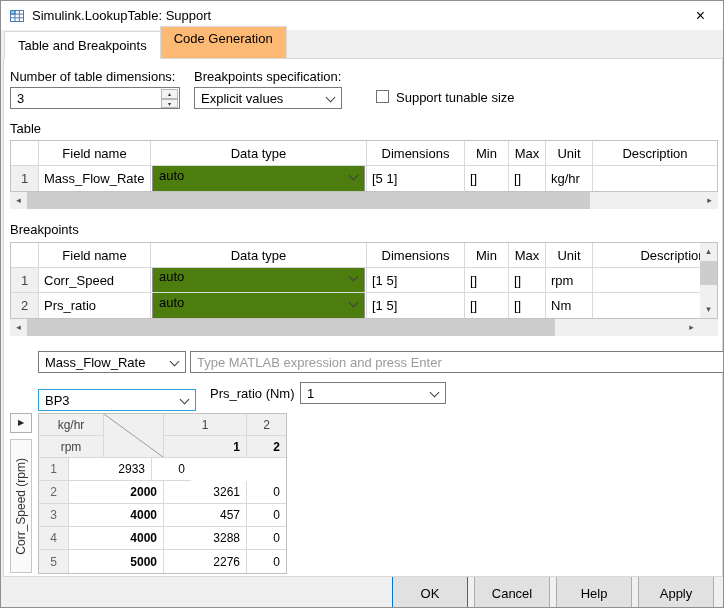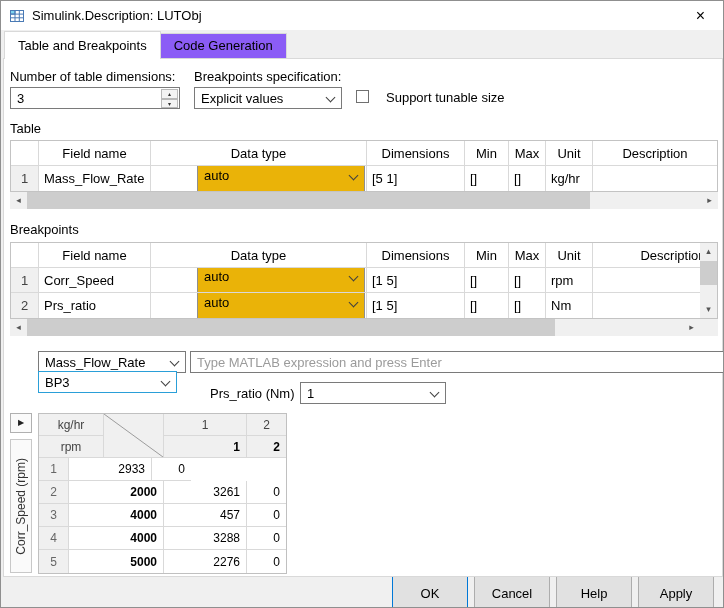--- a/index.html
+++ b/index.html
@@ -13,21 +13,21 @@
               display:flex; align-items:center; padding-left:8px; }
   .app-icon { width:16px; height:16px; display:inline-block; }
   .win-title { margin-left:7px; font-size:13px; }
   .close-btn { position:absolute; right:0; top:0; width:45px; height:29px; border:none;
                background:transparent; font-size:16px; line-height:29px; text-align:center;
                font-family:inherit; cursor:default; }
 
   
   .tabstrip { position:absolute; top:30px; left:3px; height:28px; display:flex;
               align-items:flex-end; z-index:3; }
-  .tab { height:25px; line-height:24px; padding:0 13px; background:#8b5cf6;
+  .tab { height:32px; line-height:24px; padding:0 13px; background:#fdba74;
          border:1px solid #d9d9d9; border-bottom:none; margin-bottom:1px; margin-right:-1px; }
   .tab.active { height:28px; line-height:27px; background:#fff; margin-bottom:0; z-index:4; }
 
   
   .page { position:absolute; top:57px; left:2px; width:720px; height:519px;
           background:#fff; border:1px solid #d9d9d9; z-index:1; }
   .lbl { position:absolute; white-space:nowrap; }
 
   
   .spinner { position:absolute; left:6px; top:28px; width:170px; height:22px;
@@ -40,36 +40,36 @@
 
   
   .combo { position:absolute; height:22px; background:#fff; border:1px solid #7a7a7a; }
   .combo.focused { border:1px solid #2a9fd8; }
   .combo .ctext { position:absolute; left:6px; top:3px; white-space:nowrap; overflow:hidden; right:18px; }
   .chev { position:absolute; right:7px; top:6px; width:7px; height:7px;
           border-right:1px solid #404040; border-bottom:1px solid #404040;
           transform:rotate(45deg); }
 
   
-  .check-row { position:absolute; left:352px; top:31px; display:flex; gap:17px; }
+  .check-row { position:absolute; left:372px; top:31px; display:flex; gap:7px; }
   .cb { width:13px; height:13px; background:#fff; border:1px solid #707070; }
 
   
   .dtable { position:absolute; background:#fff; border:1px solid #c3c3c3; }
   .trow { display:flex; height:25px; }
   .tc { display:flex; align-items:center; padding:0 5px; border-right:1px solid #d9d9d9;
         border-bottom:1px solid #d9d9d9; overflow:hidden; white-space:nowrap; }
   .trow .tc:last-child { border-right:none; }
   .trow.last .tc { border-bottom:none; }
   .th { justify-content:center; padding:0; background:#fff; }
   .rownum { justify-content:center; padding:0; background:#f0f0f0; color:#444; }
   .w-num{width:28px} .w-field{width:112px} .w-dtype{width:216px} .w-dim{width:98px}
   .w-min{width:44px} .w-max{width:37px} .w-unit{width:47px} .w-desc{width:124px} .w-desc2{width:160px}
   .tc-combo { padding:0 1px; }
-  .cell-combo { position:relative; flex:1; height:28px; background:#eab308; border:1px solid #8f8f8f;margin-left:45px; }
+  .cell-combo { position:relative; flex:1; height:28px; background:#4d7c0f; border:1px solid #8f8f8f; }
   .cell-combo .ctext { position:absolute; left:6px; top:2px; }
 
   .t2wrap { position:absolute; left:6px; top:183px; width:708px; border:1px solid #c3c3c3;
             background:#fff; display:flex; }
   .t2view { width:689px; overflow:hidden; }
   .t2content { width:742px; }
 
   
   .hscroll { position:absolute; height:17px; background:#f0f0f0; }
   .sarrow { position:absolute; width:17px; height:17px; font-size:9px; line-height:17px;
@@ -141,21 +141,21 @@
     <span class="app-icon">
       <svg width="16" height="16" viewBox="0 0 16 16">
         <rect x="1.5" y="2.5" width="13" height="11" fill="#ffffff" stroke="#4a7ab5"></rect>
         <rect x="1.5" y="2.5" width="4.5" height="3.6" fill="#7fd4f0" stroke="#4a7ab5"></rect>
         <line x1="1.5" y1="6.1" x2="14.5" y2="6.1" stroke="#4a7ab5"></line>
         <line x1="1.5" y1="9.8" x2="14.5" y2="9.8" stroke="#4a7ab5"></line>
         <line x1="6" y1="2.5" x2="6" y2="13.5" stroke="#4a7ab5"></line>
         <line x1="10.3" y1="2.5" x2="10.3" y2="13.5" stroke="#4a7ab5"></line>
       </svg>
     </span>
-    <span class="win-title">Simulink.Description: LUTObj</span>
+    <span class="win-title">Simulink.LookupTable: Support</span>
     <button class="close-btn">×</button>
   </div>
 
   <div class="tabstrip">
     <div class="tab active">Table and Breakpoints</div>
     <div class="tab">Code Generation</div>
   </div>
 
   <div class="page">
 
@@ -269,21 +269,21 @@
       <div class="sarrow sa-right">▸</div>
     </div>
     <div class="sb-corner" style="left:696px; top:260px; width:18px; height:17px;"></div>
 
     <div class="combo" style="left:34px; top:292px; width:148px;">
       <span class="ctext">Mass_Flow_Rate</span>
       <span class="chev"></span>
     </div>
     <input class="texti" type="text" placeholder="Type MATLAB expression and press Enter" style="">
 
-    <div class="combo focused" style="left:34px; top:312px; width:139px;padding-left:12px;">
+    <div class="combo focused" style="left:34px; top:330px; width:158px;padding-left:12px;">
       <span class="ctext">BP3</span>
       <span class="chev"></span>
     </div>
     <div class="lbl" style="left:206px; top:327px;">Prs_ratio (Nm)</div>
     <div class="combo" style="left:296px; top:323px; width:146px;">
       <span class="ctext">1</span>
       <span class="chev"></span>
     </div>
 
     <button class="expand-btn">

